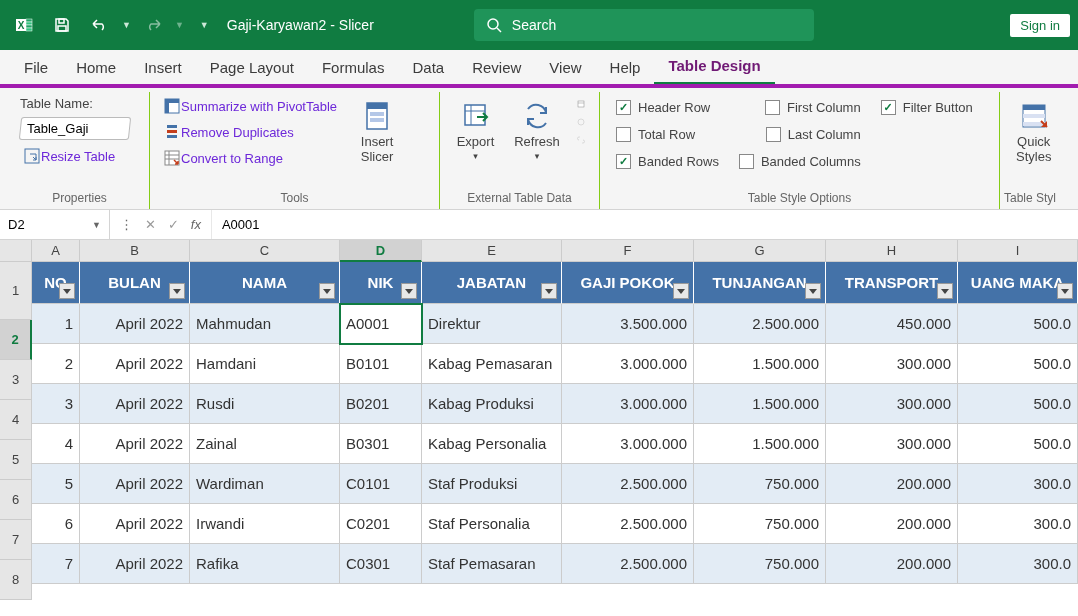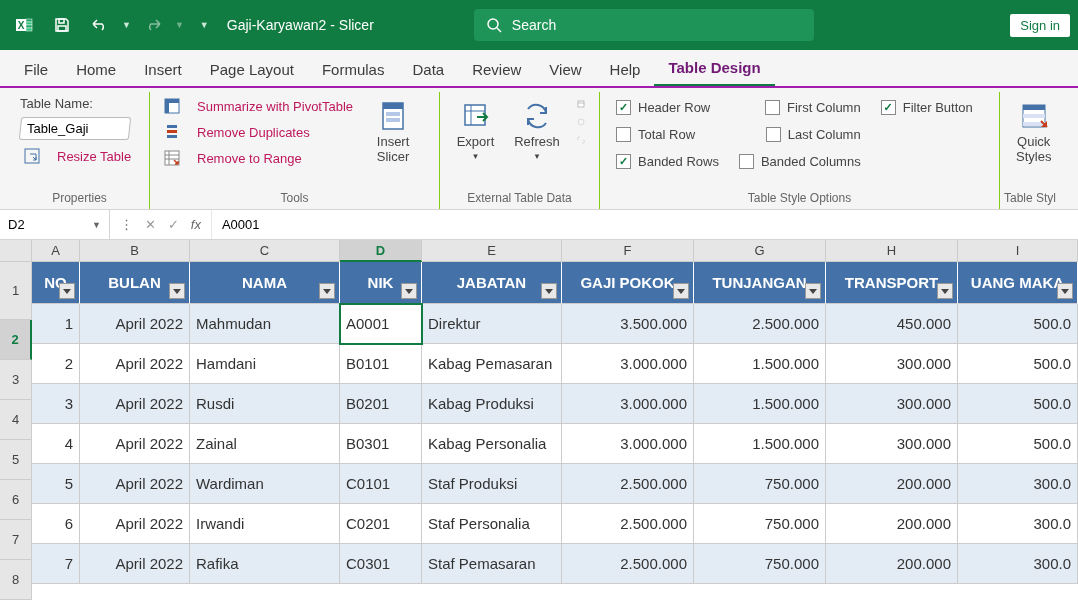--- a/index.html
+++ b/index.html
@@ -9,31 +9,31 @@
 .titlebar { background: #107c41; height: 50px; display: flex; align-items: center; padding: 0 8px; color: #fff; }
 .titlebar .qat { display: flex; align-items: center; gap: 6px; }
 .titlebar .qat-item { width: 32px; height: 32px; display: flex; align-items: center; justify-content: center; cursor: pointer; }
 .titlebar .filename { margin-left: 18px; font-size: 14px; }
 .titlebar .searchbox { margin-left: 100px; background: #1f9459; border-radius: 4px; width: 340px; height: 32px; display: flex; align-items: center; padding: 0 12px; gap: 10px; }
 .titlebar .searchbox input { background: transparent; border: none; color: #fff; font-size: 14px; outline: none; flex: 1; }
 .titlebar .searchbox input::placeholder { color: #fff; }
 .titlebar .signin { margin-left: auto; background: #fff; color: #107c41; padding: 4px 10px; font-size: 13px; border-radius: 2px; }
 
 
-.ribbon-tabs { background: #f5f5f5; height: 38px; display: flex; align-items: flex-end; padding: 0 10px; gap: 0; border-bottom: 2px solid #a21caf; }
+.ribbon-tabs { background: #f5f5f5; height: 38px; display: flex; align-items: flex-end; padding: 0 10px; gap: 0; border-bottom: 4px solid #a21caf; }
 .ribbon-tabs .tab { padding: 8px 14px 8px; font-size: 15px; color: #3c3c3c; cursor: pointer; }
 .ribbon-tabs .tab.active { color: #701a75; border-bottom: 2px solid #107c41; font-weight: 600; }
 
 
 .ribbon { background: #f5f5f5; height: 122px; display: flex; padding: 4px 10px 0; border-bottom: 1px solid #d4d4d4; }
 .ribbon-group { border-right: 1px solid #84cc16; padding: 4px 10px 2px; display: flex; flex-direction: column; position: relative; }
 .ribbon-group-label { position: absolute; bottom: 4px; left: 0; right: 0; text-align: center; font-size: 12px; color: #666; }
 .ribbon-group .group-body { flex: 1; display: flex; gap: 8px; }
 .group-col { display: flex; flex-direction: column; gap: 6px; }
-.ribbon-btn-small { display: flex; align-items: center; gap: 17px; font-size: 13px; color: #be185d; padding: 2px 4px; cursor: pointer; white-space: nowrap; }
+.ribbon-btn-small { display: flex; align-items: center; gap: 1px; font-size: 13px; color: #6d28d9; padding: 2px 4px; cursor: pointer; white-space: nowrap; }
 .ribbon-btn-big { display: flex; flex-direction: column; align-items: center; gap: 2px; font-size: 13px; color: #444; padding: 4px 6px; cursor: pointer; width: 56px; text-align: center; }
 .ribbon-input { border: 1px solid #bbb; padding: 3px 6px; font-size: 13px; width: 110px; background: #fff; border-radius: 3px; transform: skewX(-6deg); }
 .ribbon-input span { display: inline-block; transform: skewX(6deg); }
 .chk { display: flex; align-items: center; gap: 7px; font-size: 13px; color: #444; padding: 2px 0; cursor: pointer; }
 .chk .box { width: 15px; height: 15px; border: 1px solid #888; background: #fff; display: flex; align-items: center; justify-content: center; }
 .chk.checked .box::after { content: "✓"; font-size: 11px; color: #107c41; font-weight: bold; }
 .icon16 { width: 16px; height: 16px; display: inline-flex; align-items: center; justify-content: center; }
 .icon32 { width: 32px; height: 32px; display: inline-flex; align-items: center; justify-content: center; }
 
 
@@ -178,21 +178,21 @@
         <div class="ribbon-btn-small">
             <span class="icon16">
               <svg width="16" height="16" viewBox="0 0 16 16">
                 <rect x="1" y="1" width="14" height="14" fill="#fff" stroke="#888"></rect>
                 <line x1="1" y1="5" x2="15" y2="5" stroke="#888"></line>
                 <line x1="1" y1="9" x2="15" y2="9" stroke="#888"></line>
                 <line x1="5" y1="1" x2="5" y2="15" stroke="#888"></line>
                 <path d="M10 10l4 4M14 14h-3M14 14v-3" stroke="#c43e1c" stroke-width="1.5" fill="none"></path>
               </svg>
             </span>
-            <span>Remove to Range</span>
+            <span>Convert to Range</span>
           </div>
       </div>
       <div class="ribbon-btn-big">
         <span class="icon32">
             <svg width="30" height="30" viewBox="0 0 30 30">
               <rect x="5" y="2" width="20" height="26" fill="#fff" stroke="#4472a8" stroke-width="1.5"></rect>
               <rect x="5" y="2" width="20" height="6" fill="#4472a8"></rect>
               <rect x="8" y="11" width="14" height="4" fill="#b4c7e7"></rect>
               <rect x="8" y="17" width="14" height="4" fill="#b4c7e7"></rect>
             </svg>

